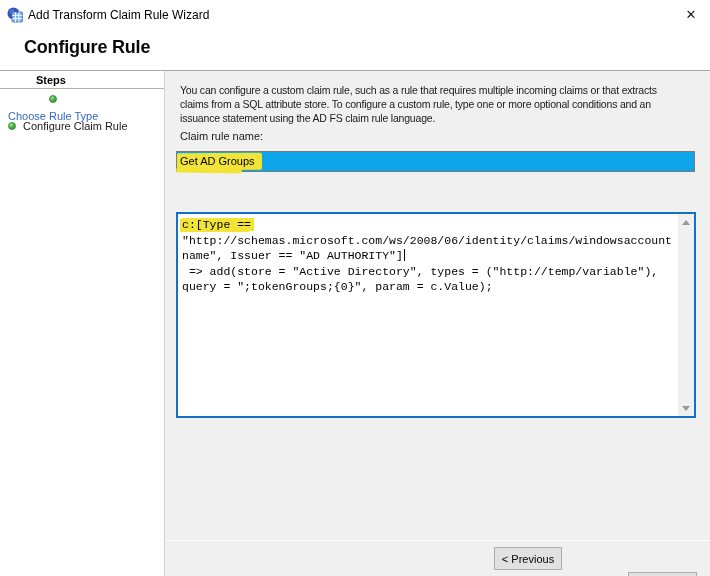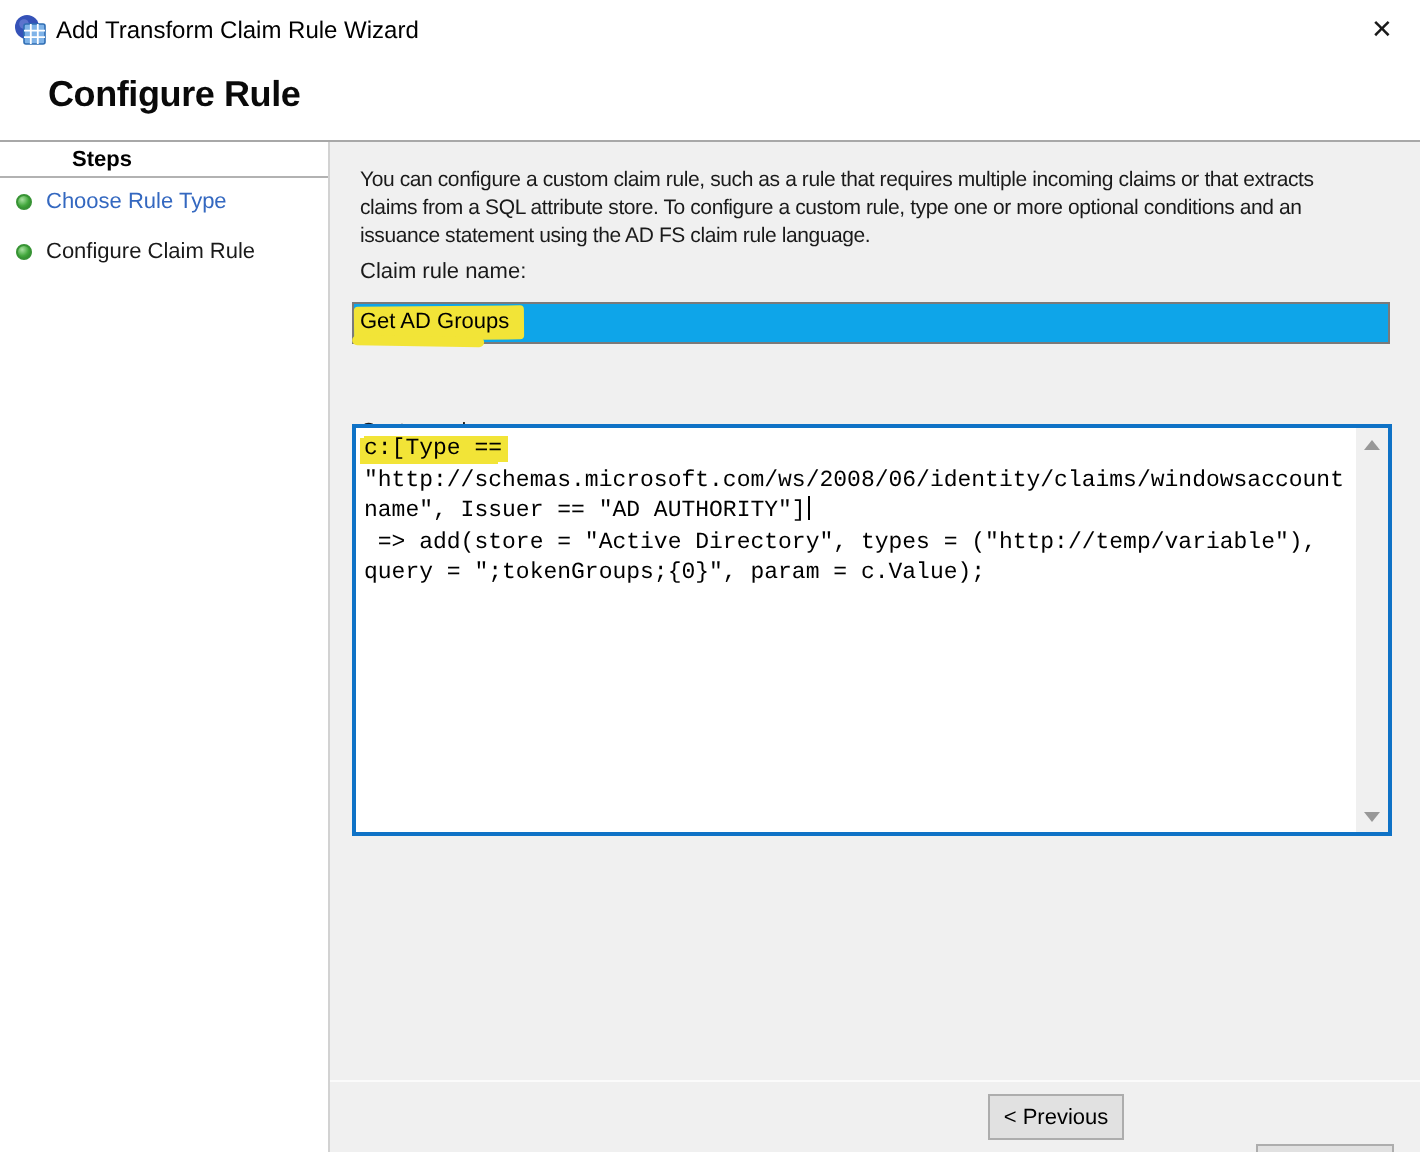--- a/index.html
+++ b/index.html
@@ -19,21 +19,21 @@
 
   
   .hline-top { position:absolute; left:0; top:70px; width:710px; height:1px; background:#a8a8a8; }
   .content-bg { position:absolute; left:165px; top:71px; width:545px; height:505px; background:#f0f0f0; }
   .vsep { position:absolute; left:164px; top:71px; width:1px; height:505px; background:#d2d2d2; }
 
   
   .steps-title { position:absolute; left:8px; top:74px; font-size:11px; font-weight:bold; color:#000;margin-left:28px; }
   .steps-underline { position:absolute; left:0; top:88px; width:164px; height:1px; background:#b2b2b2; }
   .step-item { position:absolute; left:8px; display:flex; align-items:center; gap:7px; font-size:11px; cursor:pointer; }
-  .step-1 { top:95px; color:#3468c0; }
+  .step-1 { top:95px; color:#3468c0;flex-direction:column; }
   .step-2 { top:120px; color:#1a1a1a;text-align:right; }
   .bullet { width:8px; height:8px; border-radius:50%;
             background:radial-gradient(circle at 35% 30%, #a8e0a0, #43a83d 55%, #2d7d2a);
             border:1px solid #379334; flex:0 0 auto; }
 
   
   .description { position:absolute; left:180px; top:83px; font-size:10.5px; letter-spacing:-0.2px;
                  line-height:14px; white-space:pre; color:#1a1a1a; }
   .claim-label { position:absolute; left:180px; top:130px; font-size:11px; }
   .rule-template { position:absolute; left:180px; top:188px; font-size:11px; }

